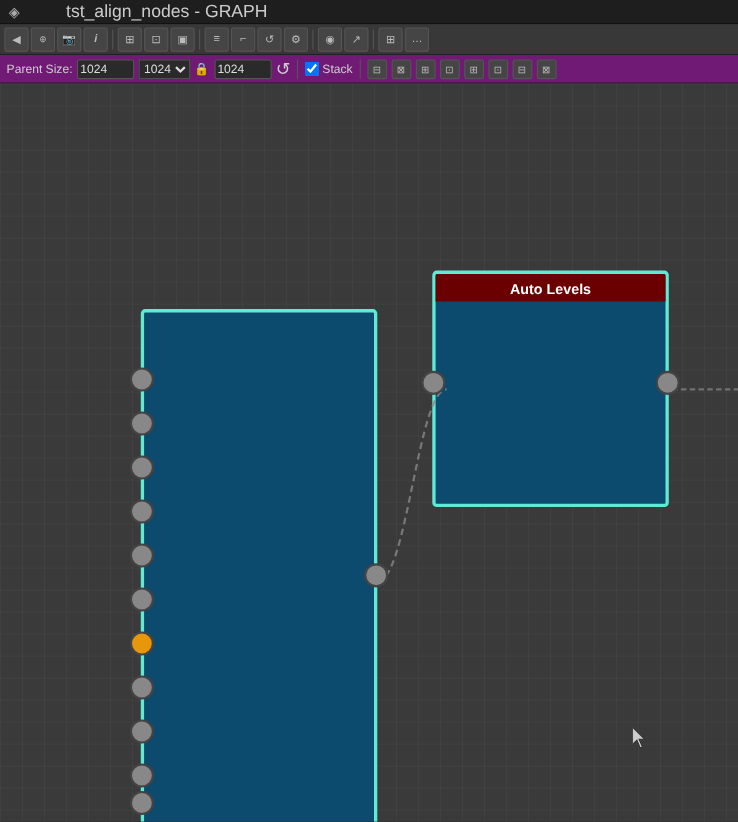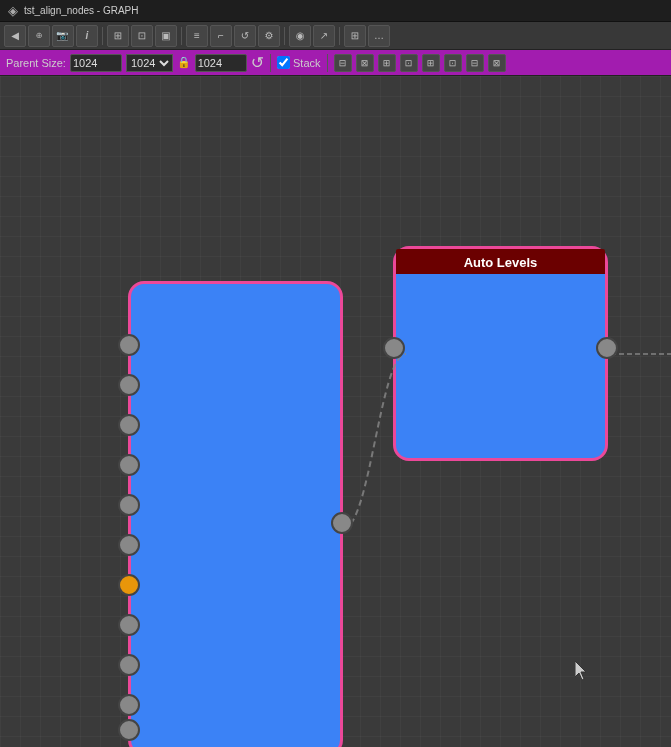--- a/index.html
+++ b/index.html
@@ -44,21 +44,21 @@
       font-size: 10px;
     }
     .tb-sep {
       width: 1px; height: 18px;
       background: #555;
       margin: 0 2px;
     }
 
     
     #toolbar2 {
-      background: #a21caf;
+      background: #701a75;
       height: 26px;
       display: flex;
       align-items: center;
       padding: 0 6px;
       gap: 4px;
       border-bottom: 1px solid #222;
     }
     .tb2-label {
       color: #ccc;
       font-size: 11px;
@@ -115,23 +115,23 @@
       inset: 0;
       background-image:
         linear-gradient(rgba(255,255,255,0.03) 1px, transparent 1px),
         linear-gradient(90deg, rgba(255,255,255,0.03) 1px, transparent 1px);
       background-size: 20px 20px;
     }
 
     
     .node {
       position: absolute;
-      border: 3px solid #ec4899;
-      border-radius: 16px;
-      background: #3b82f6;
+      border: 3px solid #5eead4;
+      border-radius: 4px;
+      background: #0c4a6e;
     }
     .node-title {
       color: #fff;
       font-size: 13px;
       font-weight: bold;
       text-align: center;
       padding: 6px 8px 4px;
       background: rgba(0,0,0,0.2);
       border-radius: 2px 2px 0 0;
     }
@@ -192,21 +192,21 @@
       width: 12px; height: 18px;
       z-index: 100;
       pointer-events: none;
     }
   </style>
 </head>
 <body>
 
 <div id="titlebar">
   <span style="color:#aaa;font-size:13px;">◈</span>
-  <span style="color:#ccc;font-size:10px;">tst_align_nodes - GRAPH</span>
+  <span style="color:#ccc;font-size:16px;margin-left:36px;">tst_align_nodes - GRAPH</span>
 </div>
 
 <div id="toolbar">
   <div class="tb-btn" title="Back">◀</div>
   <div class="tb-btn" title="Forward" style="font-size:8px;">⊕</div>
   <div class="tb-btn">📷</div>
   <div class="tb-btn" style="font-style:italic;font-weight:bold;">i</div>
   <div class="tb-sep"></div>
   <div class="tb-btn">⊞</div>
   <div class="tb-btn">⊡</div>

